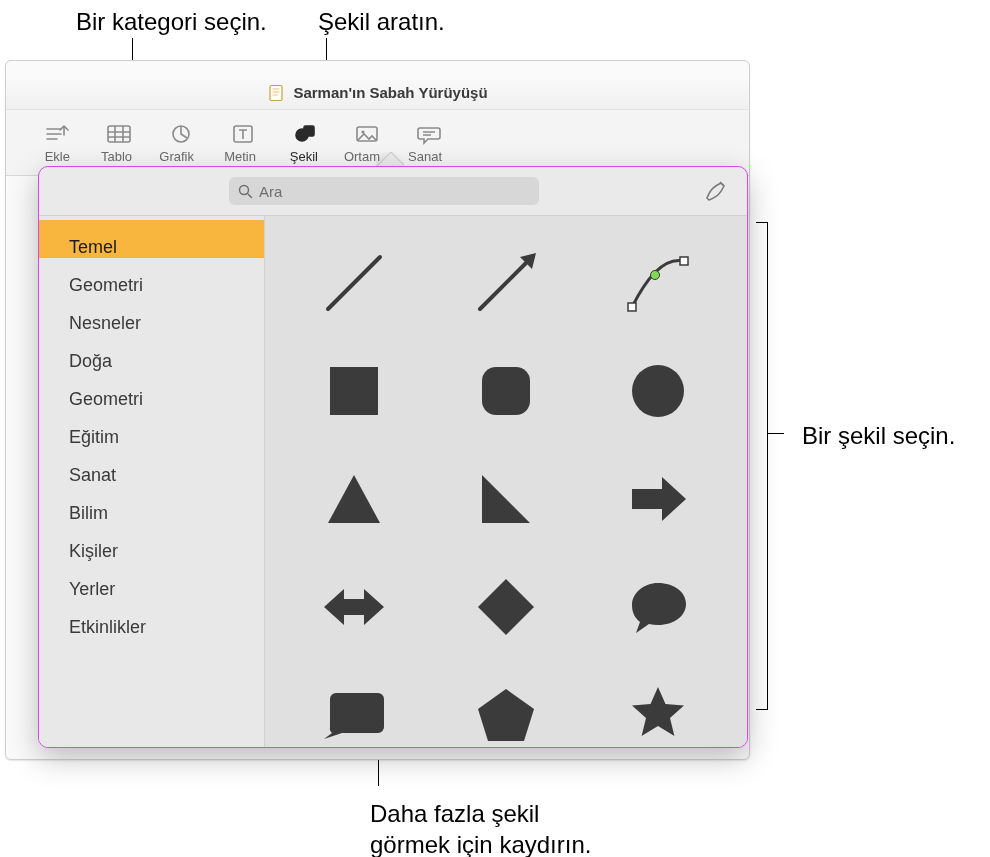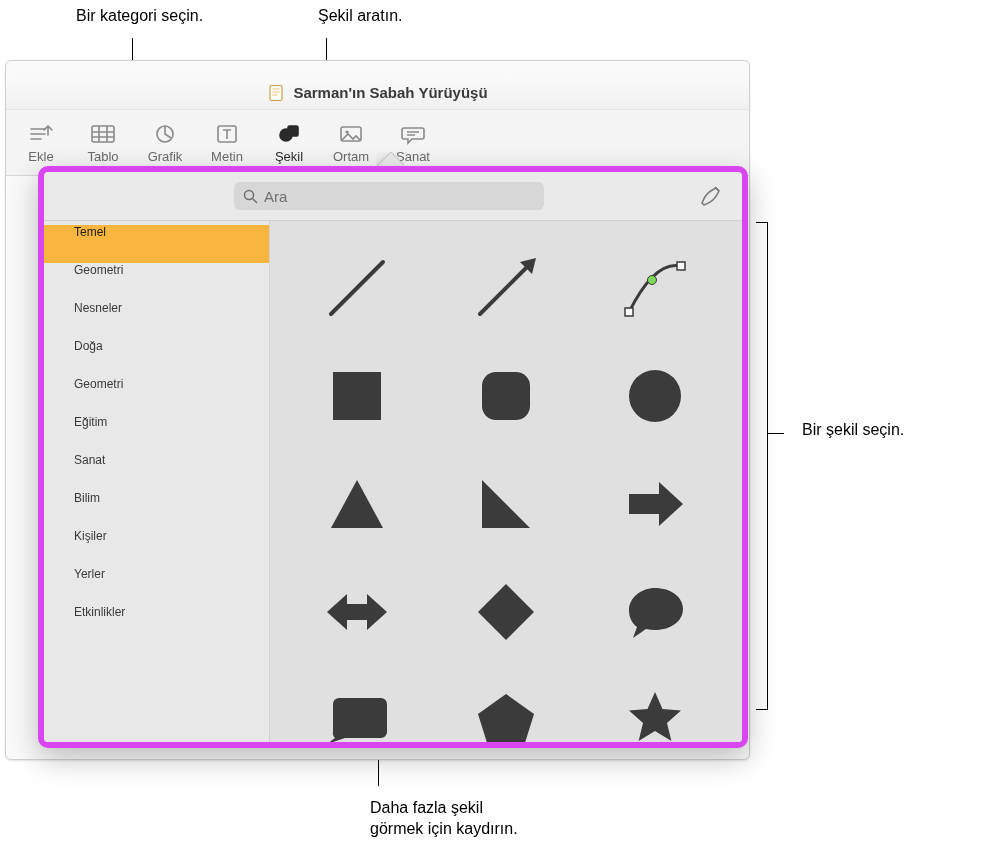--- a/index.html
+++ b/index.html
@@ -8,21 +8,21 @@
     background: #fff;
     width: 990px;
     height: 857px;
     position: relative;
     overflow: hidden;
   }
 
   
   .callout {
     position: absolute;
-    font-size: 16px;
+    font-size: 24px;
     color: #000;
     line-height: 1.3;
     white-space: pre-line;
   }
   .callout-line {
     position: absolute;
     background: #000;
   }
 
   
@@ -61,41 +61,41 @@
     padding: 2px 6px 0 6px;
     gap: 4px;
     background: #f4f4f4;
     border-bottom: 1px solid #d8d8d8;
   }
   .toolbar-item {
     width: 58px;
     height: 58px;
     display: flex;
     flex-direction: column;
-    align-items: center;
+    align-items: flex-end;
     justify-content: center;
     color: #6a6a6a;
     font-size: 13px;
     border-radius: 4px;
     position: relative;
   }
   .toolbar-item.active .toolbar-icon-svg { stroke: #2a2a2a; fill:#2a2a2a; }
   .toolbar-item.active { color:#2a2a2a; }
   .toolbar-icon-svg { width: 26px; height: 22px; stroke:#8a8a8a; fill:none; stroke-width:1.6; }
   .toolbar-label { margin-top: 4px; }
 
   
   .popover {
     position: absolute;
     left: 38px;
     top: 166px;
     width: 710px;
     height: 582px;
     background: #eaeaea;
-    border: 6px solid #d946ef;
+    border: 1px solid #d946ef;
     border-radius: 10px;
     box-shadow: 0 10px 30px rgba(0,0,0,0.25);
     display: flex;
     flex-direction: column;
     overflow: hidden;
   }
   
   .popover-arrow {
     position: absolute;
     left: 376px;
@@ -152,23 +152,23 @@
   .sidebar {
     width: 226px;
     background: #e8e8e8;
     border-right: 1px solid #d2d2d2;
     padding-top: 4px;
     overflow: hidden;
   }
   .sidebar-item {
     height: 38px;
     display: flex;
-    align-items: flex-start;
+    align-items: flex-end;
     padding: 0 14px 0 30px;
-    font-size: 12px;
+    font-size: 18px;
     color: #3a3a3a;
     border-radius: 0;
   }
   .sidebar-item.selected {
     background: #f9b63f;
     color: #1d1d1d;
     font-weight: 500;
   }
 
   .shape-grid {

